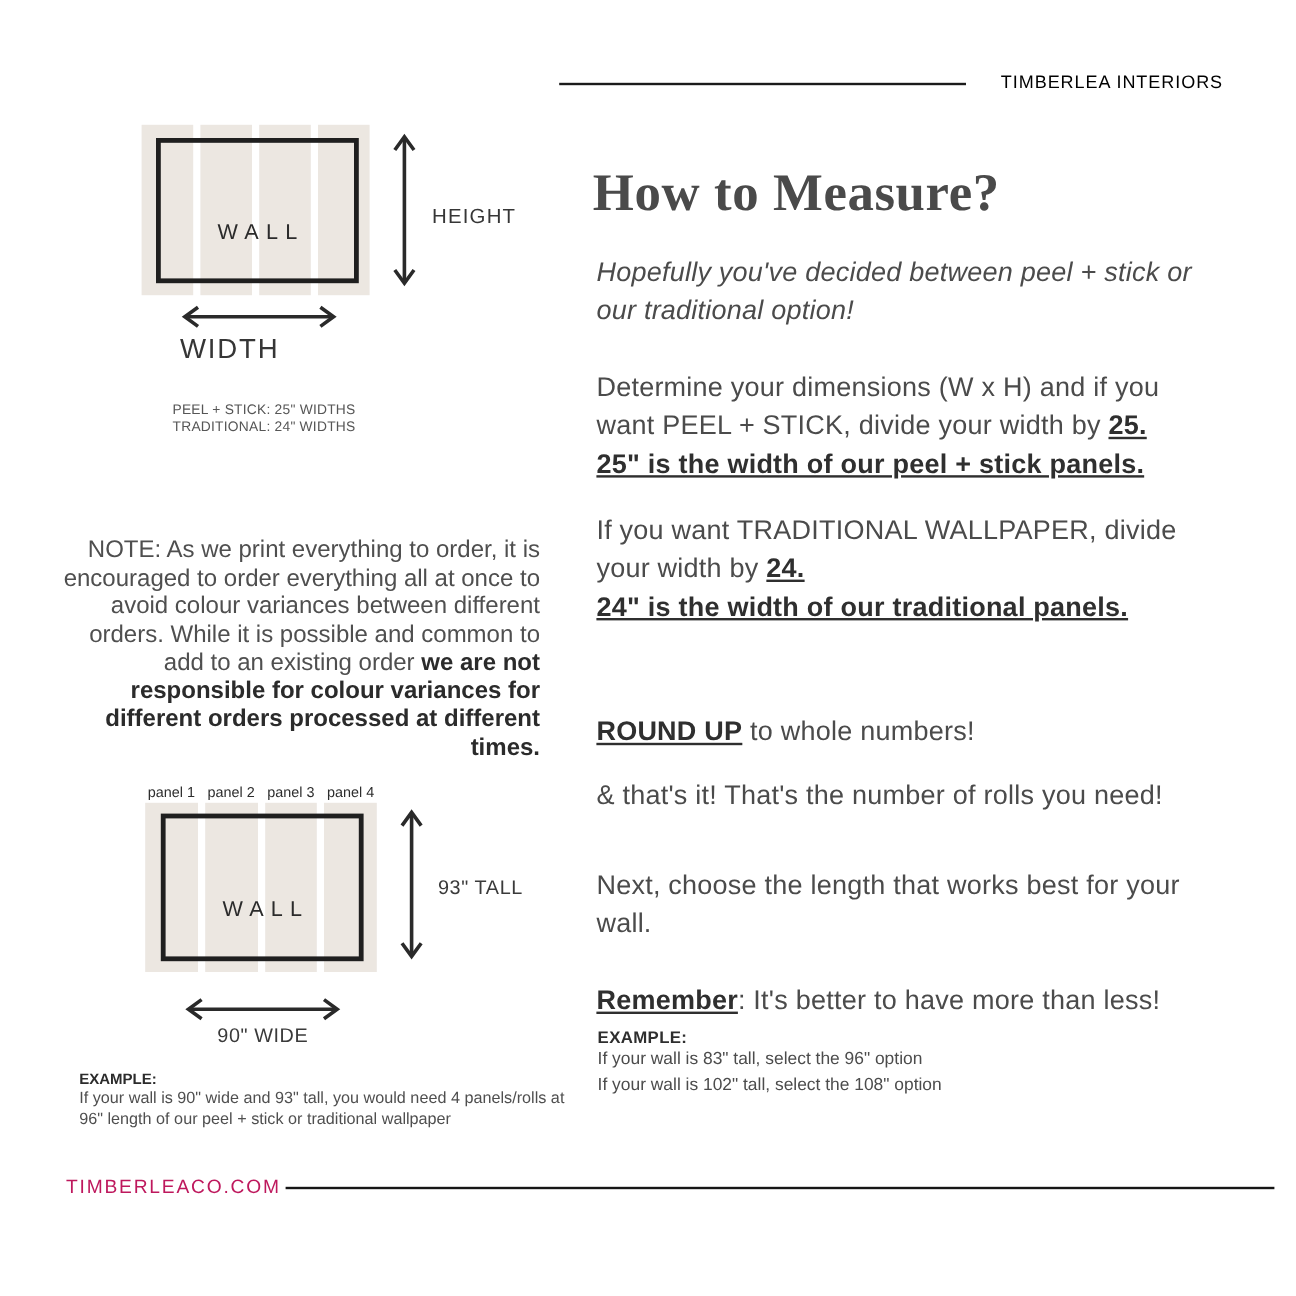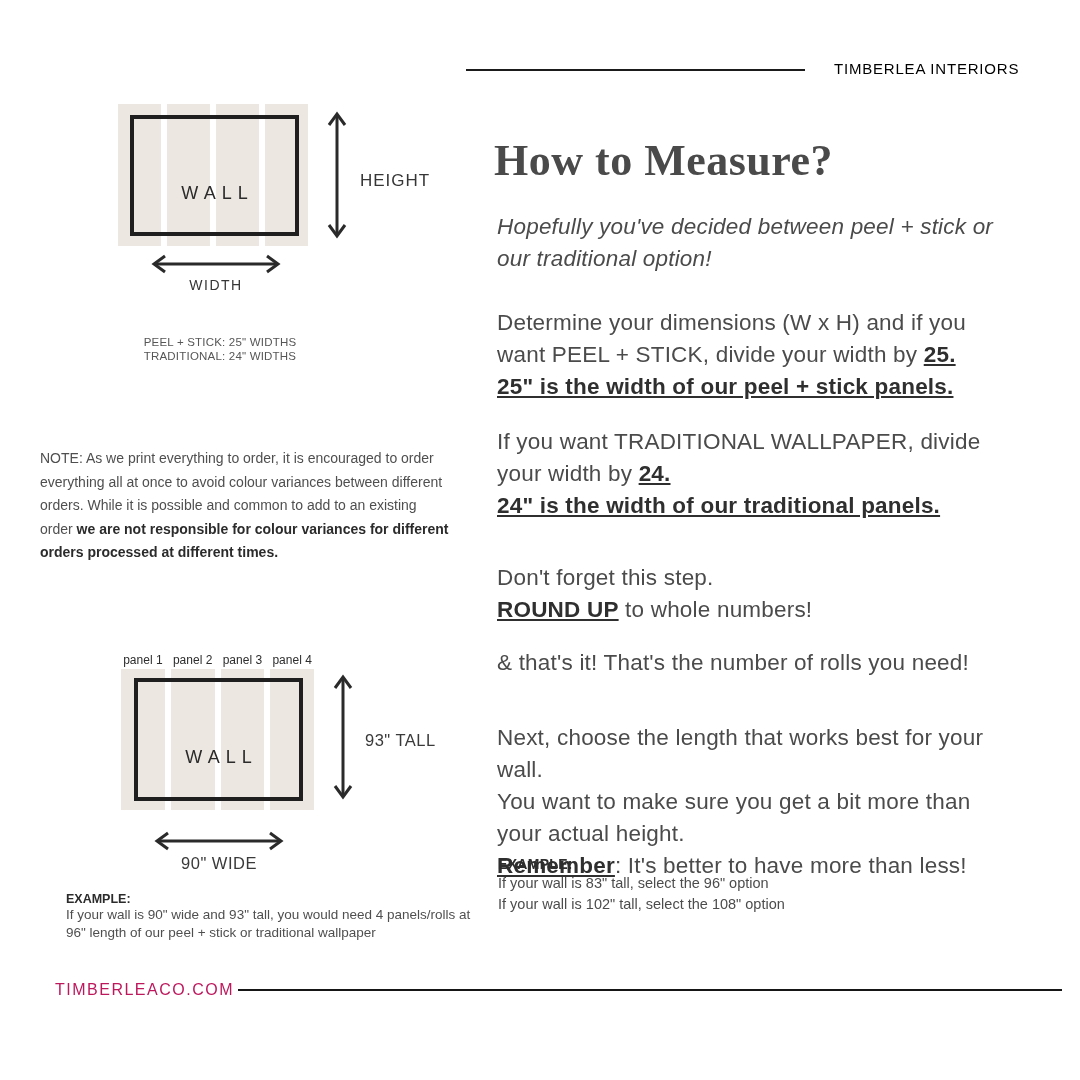--- a/index.html
+++ b/index.html
@@ -42,24 +42,24 @@
     border:4px solid #1f1f1f;display:flex;align-items:center;justify-content:center;
     background:transparent;
   }
   .wall-word{font-size:18px;letter-spacing:6px;padding-left:6px;color:#2b2b2b;margin-top:36px;}
 
   .d1-bg{left:118px;top:104px;width:190px;height:142px;}
   .d1-rect{left:130px;top:115px;width:161px;height:113px;}
   .d1-height-arrow{left:325px;top:110px;}
   .d1-height-label{left:360px;top:171px;font-size:17px;letter-spacing:1px;color:#363636;}
   .d1-width-arrow{left:150px;top:252px;}
-  .d1-width-label{left:150px;top:277px;width:132px;text-align:center;font-size:14px;letter-spacing:1.5px;color:#363636;}
+  .d1-width-label{left:150px;top:277px;width:132px;text-align:left;font-size:23px;letter-spacing:1.5px;color:#363636;}
   .d1-caption{left:114px;top:336px;width:212px;text-align:center;font-size:11.5px;line-height:13.5px;color:#565656;letter-spacing:0.2px;}
 
-  .note{left:40px;top:447px;width:410px;text-align:left;font-size:14px;line-height:23.5px;color:#4f4f4f;}
+  .note{left:40px;top:447px;width:410px;text-align:right;font-size:20px;line-height:23.5px;color:#4f4f4f;}
   .note b{color:#2b2b2b;}
 
   .d2-labels{left:121px;top:653px;width:193px;display:grid;grid-template-columns:repeat(4,1fr);gap:6px;}
   .d2-labels span{background:transparent;text-align:center;font-size:12px;font-weight:normal;color:#2d2d2d;}
   .d2-bg{left:121px;top:669px;width:193px;height:141px;}
   .d2-rect{left:134px;top:678px;width:161px;height:115px;}
   .d2-tall-arrow{left:331px;top:673px;}
   .d2-tall-label{left:365px;top:731px;font-size:16.5px;letter-spacing:0.5px;color:#3a3a3a;white-space:nowrap;}
   .d2-wide-arrow{left:153px;top:829px;}
   .d2-wide-label{left:147px;top:854px;width:144px;text-align:center;font-size:16.5px;letter-spacing:0.5px;color:#3a3a3a;}
@@ -148,27 +148,27 @@
 <h1 class="abs title">How to Measure?</h1>
 
 <p class="abs para p1">Hopefully you've decided between peel + stick or our traditional option!</p>
 
 <p class="abs para p2"><span>Determine your dimensions (W x H) and if you want PEEL + STICK, divide your width by </span><b>25.</b><br>
 <b class="nowrap">25" is the width of our peel + stick panels.</b></p>
 
 <p class="abs para p3"><span>If you want TRADITIONAL WALLPAPER, divide your width by </span><b>24.</b><br>
 <b class="nowrap">24" is the width of our traditional panels.</b></p>
 
-<p class="abs para p4"><span>Don't forget this step.</span><br>
+<p class="abs para p4"><br>
 <b>ROUND UP</b><span> to whole numbers!</span></p>
 
 <p class="abs para p5 nowrap">&amp; that's it! That's the number of rolls you need!</p>
 
 <p class="abs para p6"><span>Next, choose the length that works best for your wall.</span><br>
-<span>You want to make sure you get a bit more than your actual height.</span><br>
+<br>
 <b>Remember</b><span>: It's better to have more than less!</span></p>
 
 <div class="abs example-right">
   <div class="ex-head">EXAMPLE:</div>
   <div class="ex-line">If your wall is 83" tall, select the 96" option</div>
   <div class="ex-line">If your wall is 102" tall, select the 108" option</div>
 </div>
 
 <div class="abs site">TIMBERLEACO.COM</div>
 <div class="abs footer-rule"></div>

